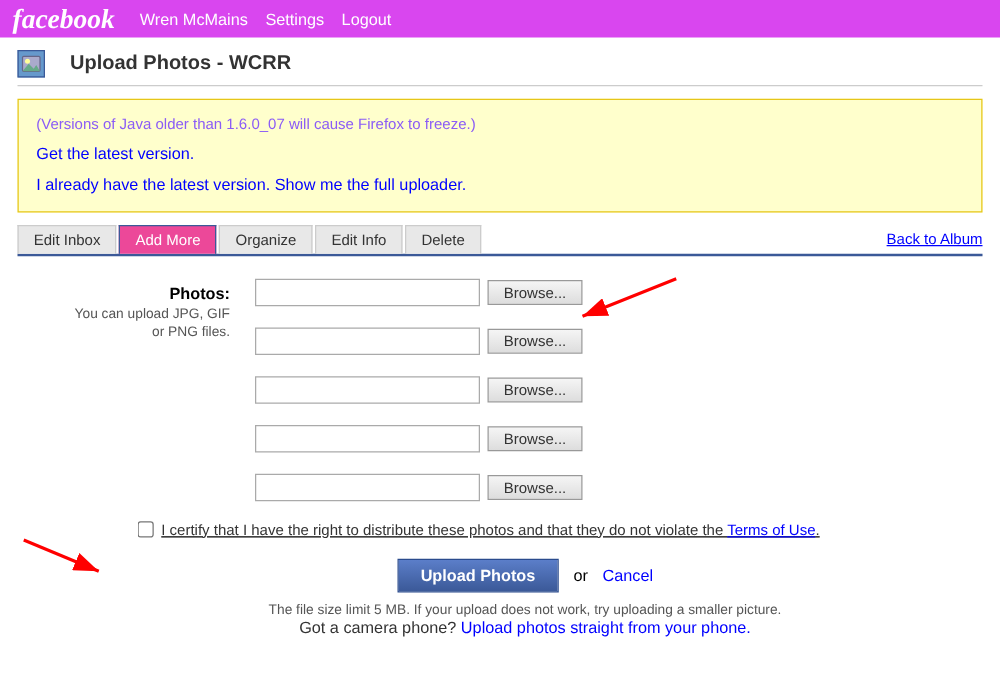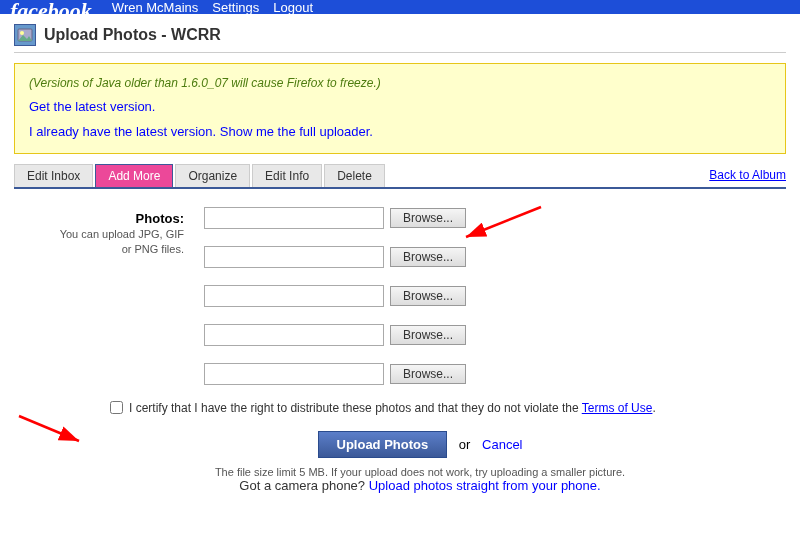--- a/index.html
+++ b/index.html
@@ -1,22 +1,23 @@
 <!DOCTYPE html>
 <html><head>
   <meta charset="utf-8">
   <style>
     * { margin: 0; padding: 0; box-sizing: border-box; }
     body { font-family: Arial, Helvetica, sans-serif; font-size: 13px; background: #fff; width: 800px; }
 
     
     #top-nav {
-      background: #1d4ed8;
-      display: flex;
-      height: 14px;
+      background: #d946ef;
+      display: flex;
+      align-items: center;
+      height: 30px;
       padding: 0 10px;
     }
     #top-nav .logo {
       color: #fff;
       font-size: 22px;
       font-family: Georgia, serif;
       font-weight: bold;
       font-style: italic;
       margin-right: 20px;
       line-height: 1;
@@ -45,21 +46,21 @@
 
     
     #page-content {
       padding: 10px 14px;
     }
 
     
     .page-title-bar {
       display: flex;
       align-items: center;
-      gap: 8px;
+      gap: 20px;
       margin-bottom: 10px;
       padding-bottom: 6px;
       border-bottom: 1px solid #ccc;
     }
     .page-title-icon {
       width: 22px;
       height: 22px;
       background: #6699cc;
       border: 1px solid #3b5998;
       display: inline-flex;
@@ -83,23 +84,22 @@
       line-height: 1.6;
     }
     .warning-box .warning-title {
       font-weight: bold;
     }
     .warning-box .warning-title a {
       color: #0000ff;
       text-decoration: underline;
     }
     .warning-box .warning-sub {
-      color: #4d7c0f;
-      font-size: 12px;
-      font-style: italic;
+      color: #8b5cf6;
+      font-size: 12px;
     }
     .warning-box a {
       color: #0000ff;
       text-decoration: none;
       display: block;
       margin-top: 4px;
     }
 
     
     .tabs-bar {
@@ -326,21 +326,21 @@
     <div style="position:relative; margin-bottom:16px; padding-left:40px;">
 
       <svg style="position:absolute; left:-40px; top:10px; pointer-events:none;" width="80" height="50">
         <defs>
           <marker id="arrowhead2" markerWidth="8" markerHeight="6" refX="8" refY="3" orient="auto">
             <polygon points="0 0, 8 3, 0 6" fill="red"></polygon>
           </marker>
         </defs>
         <line x1="5" y1="5" x2="65" y2="30" stroke="red" stroke-width="2.5" marker-end="url(#arrowhead2)"></line>
       </svg>
-      <div class="certify-row" style="padding-left:16px;">
+      <div class="certify-row" style="padding-left:16px;text-decoration:underline;">
         <input type="checkbox" style="">
         <label>
           <span>I certify that I have the right to distribute these photos and that they do not violate the </span><a>Terms of Use</a><span>.</span>
         </label>
       </div>
     </div>
 
     <div class="bottom-actions">
       <button class="upload-btn">Upload Photos</button>
       <span class="or-text">or</span>

